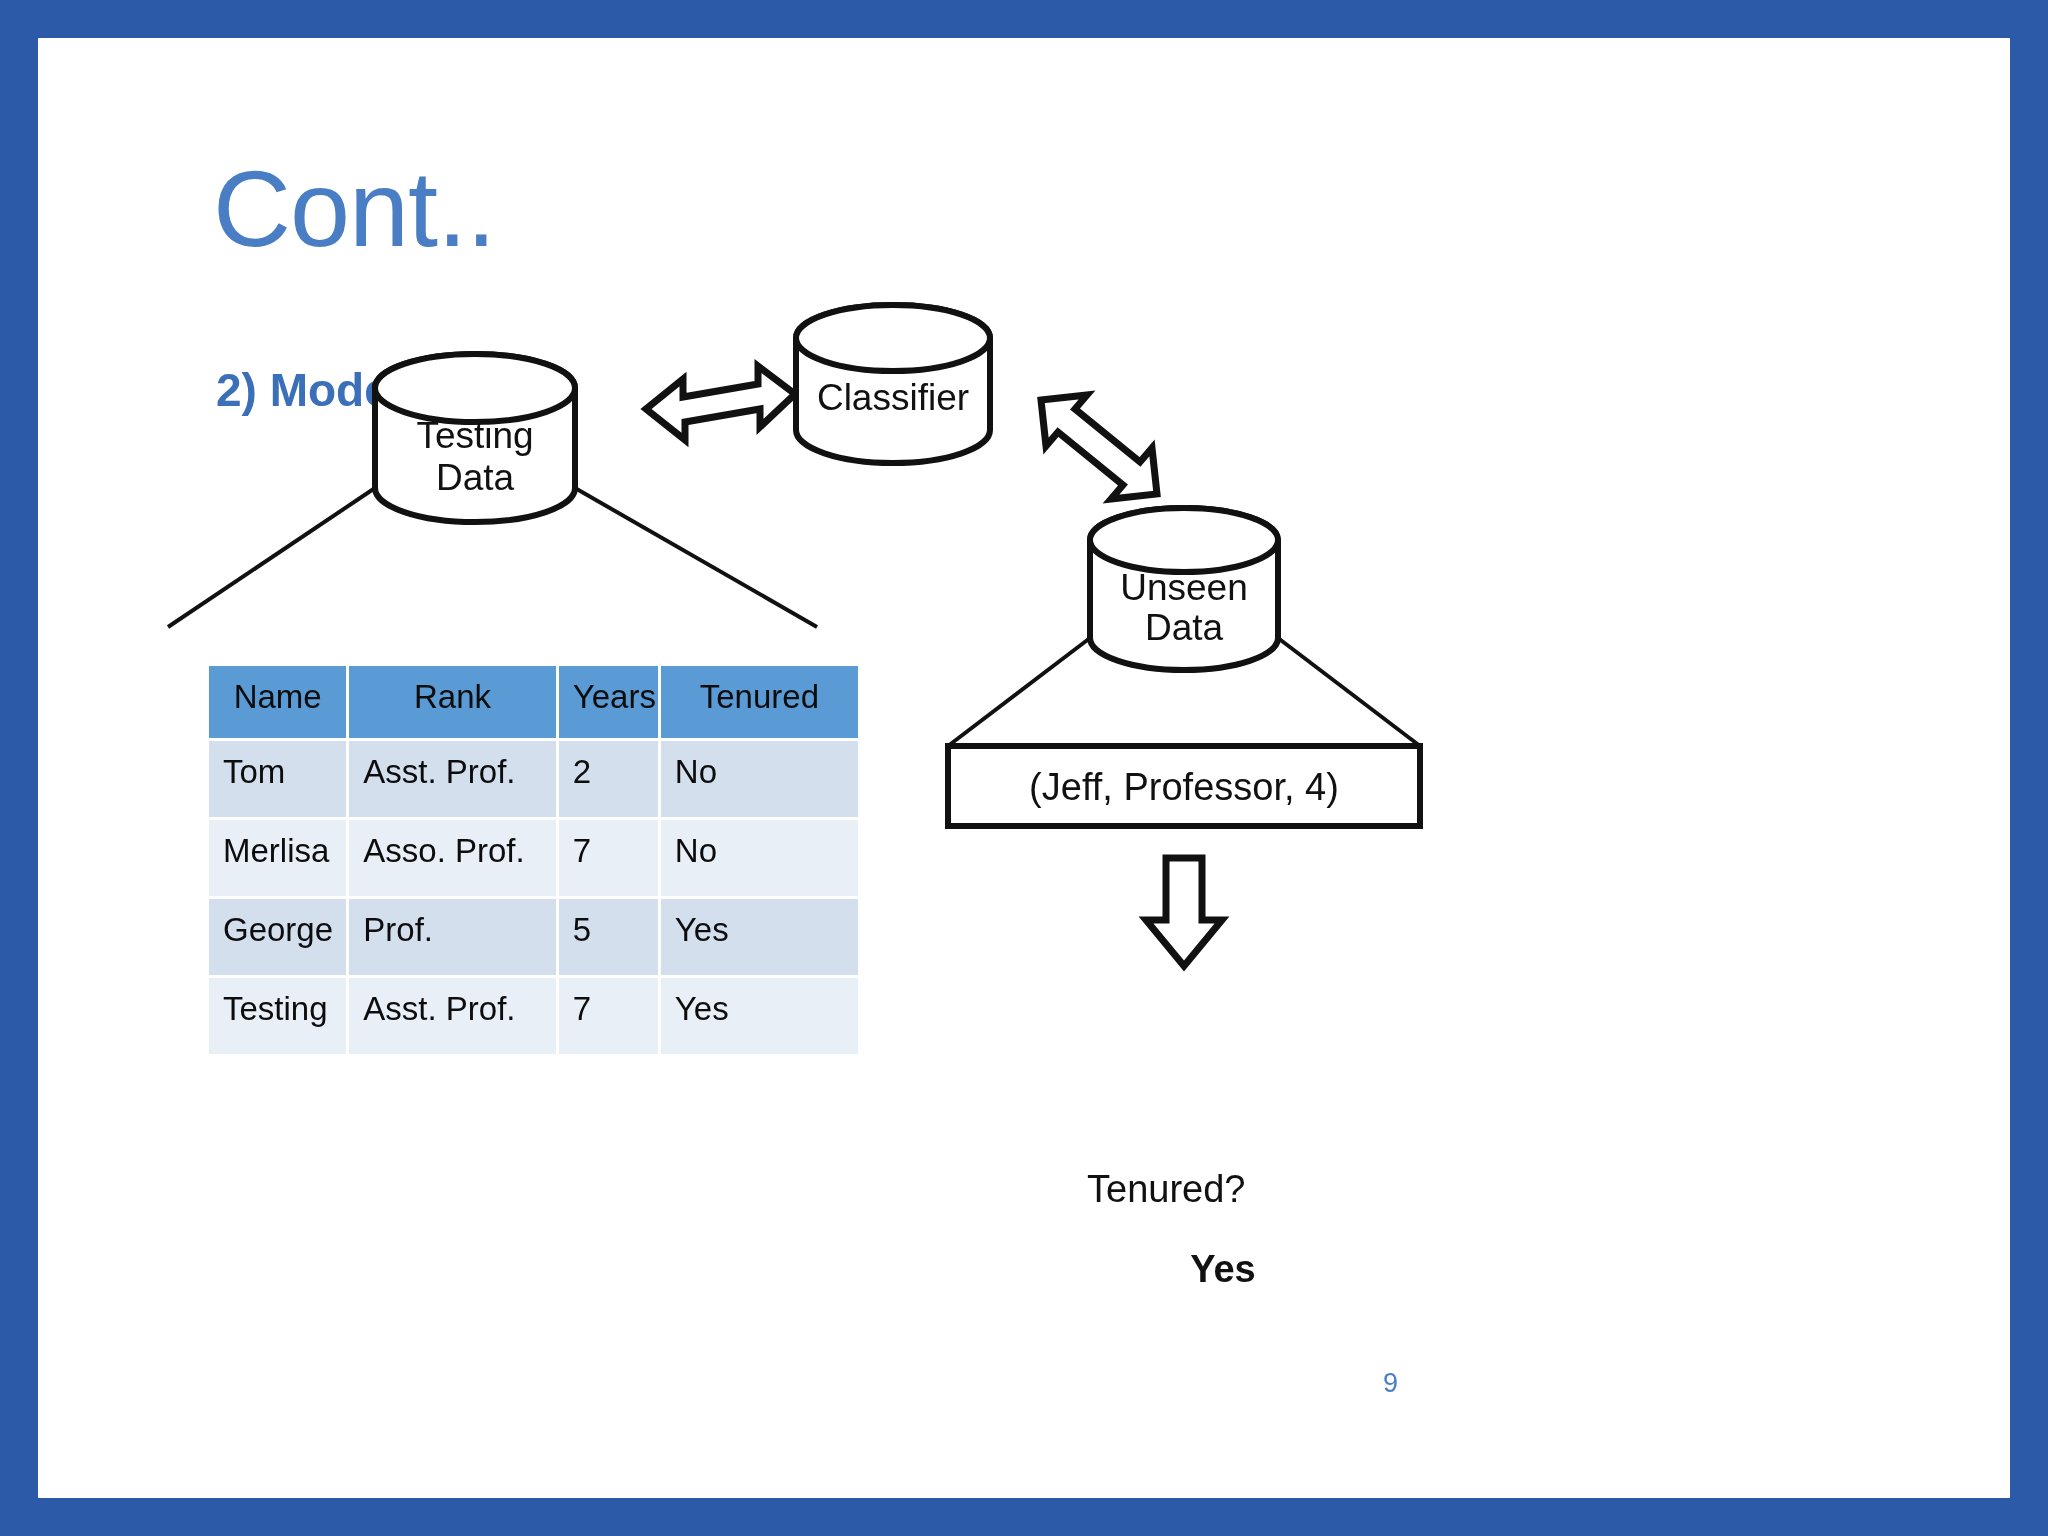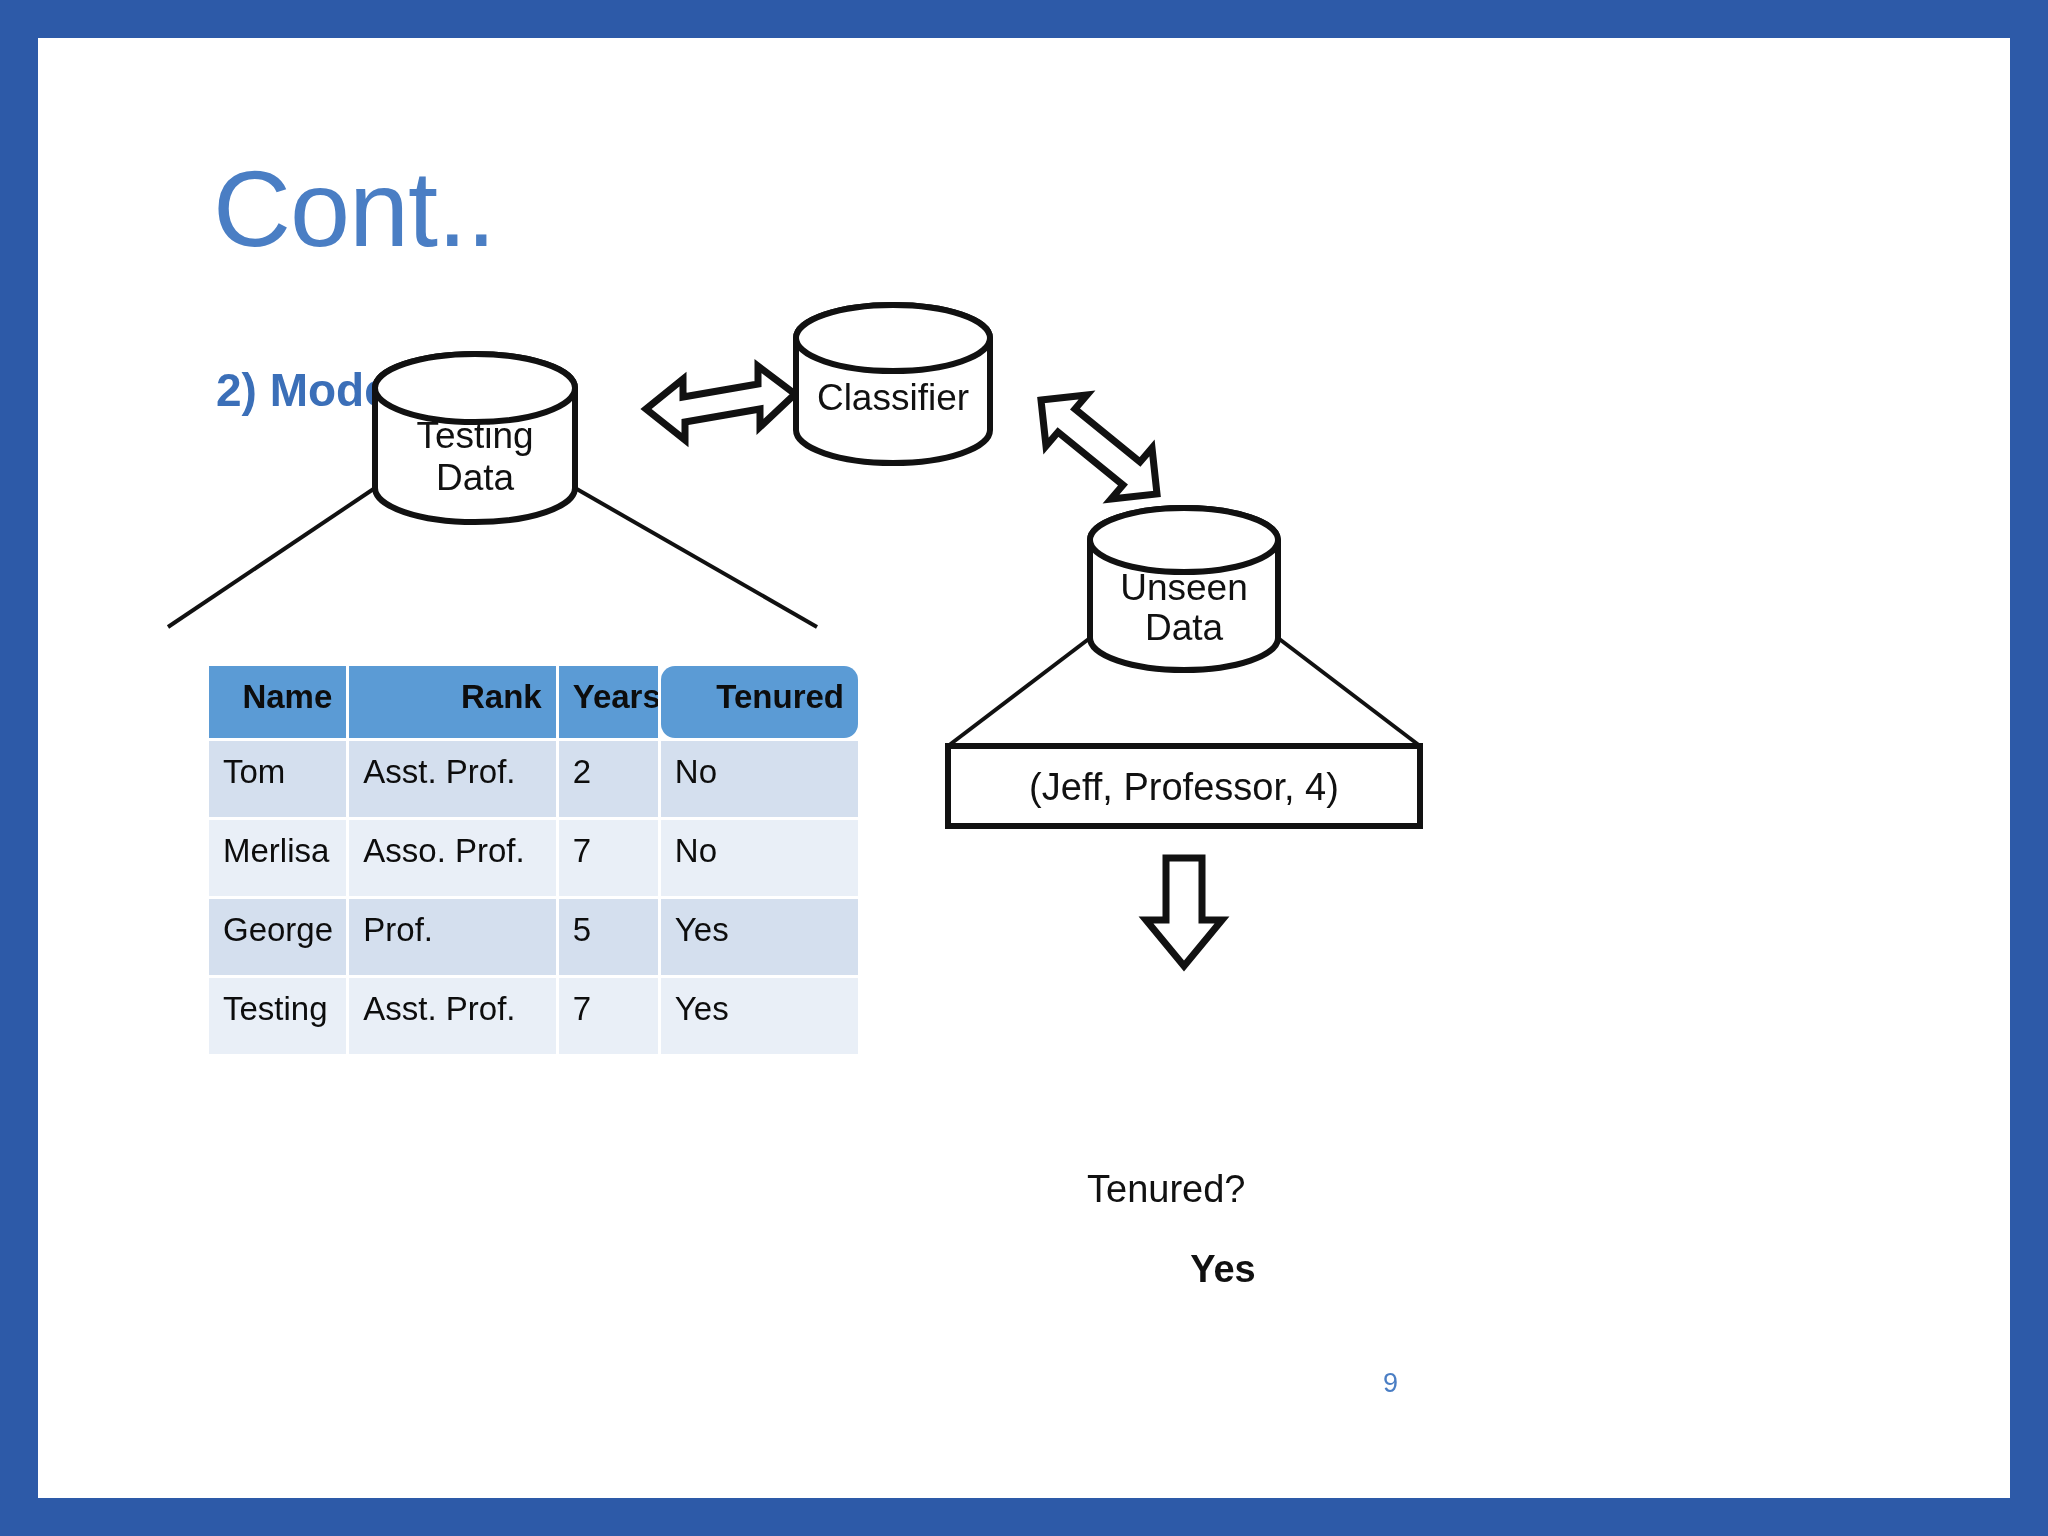--- a/index.html
+++ b/index.html
@@ -66,30 +66,30 @@
     padding:12px 14px;
     vertical-align:top;
     font-size:33px;
     color:#0d0d0d;
     height:76px;
     box-sizing:border-box;
     overflow:hidden;
   }
   .tbl th{
     background:#5b9bd5;
-    font-weight:bold;
-    text-align:right;
+    font-weight:normal;
+    text-align:center;
     height:72px;
   }
   .tbl tr.r-dark td{ background:#d4dfee; }
   .tbl tr.r-light td{ background:#e9eff7;margin-left:48px; }
   .c-name{width:133px;}
   .c-rank{width:200px;}
   .c-years{width:96px;}
-  .c-ten{width:191px;border-radius:14px;}
+  .c-ten{width:191px;}
 
   
   .tenured-q{
     position:absolute;
     left:1049px;top:1130px;
     font-size:38px;
     color:#111111;
     white-space:nowrap;
   }
   .yes-answer{

